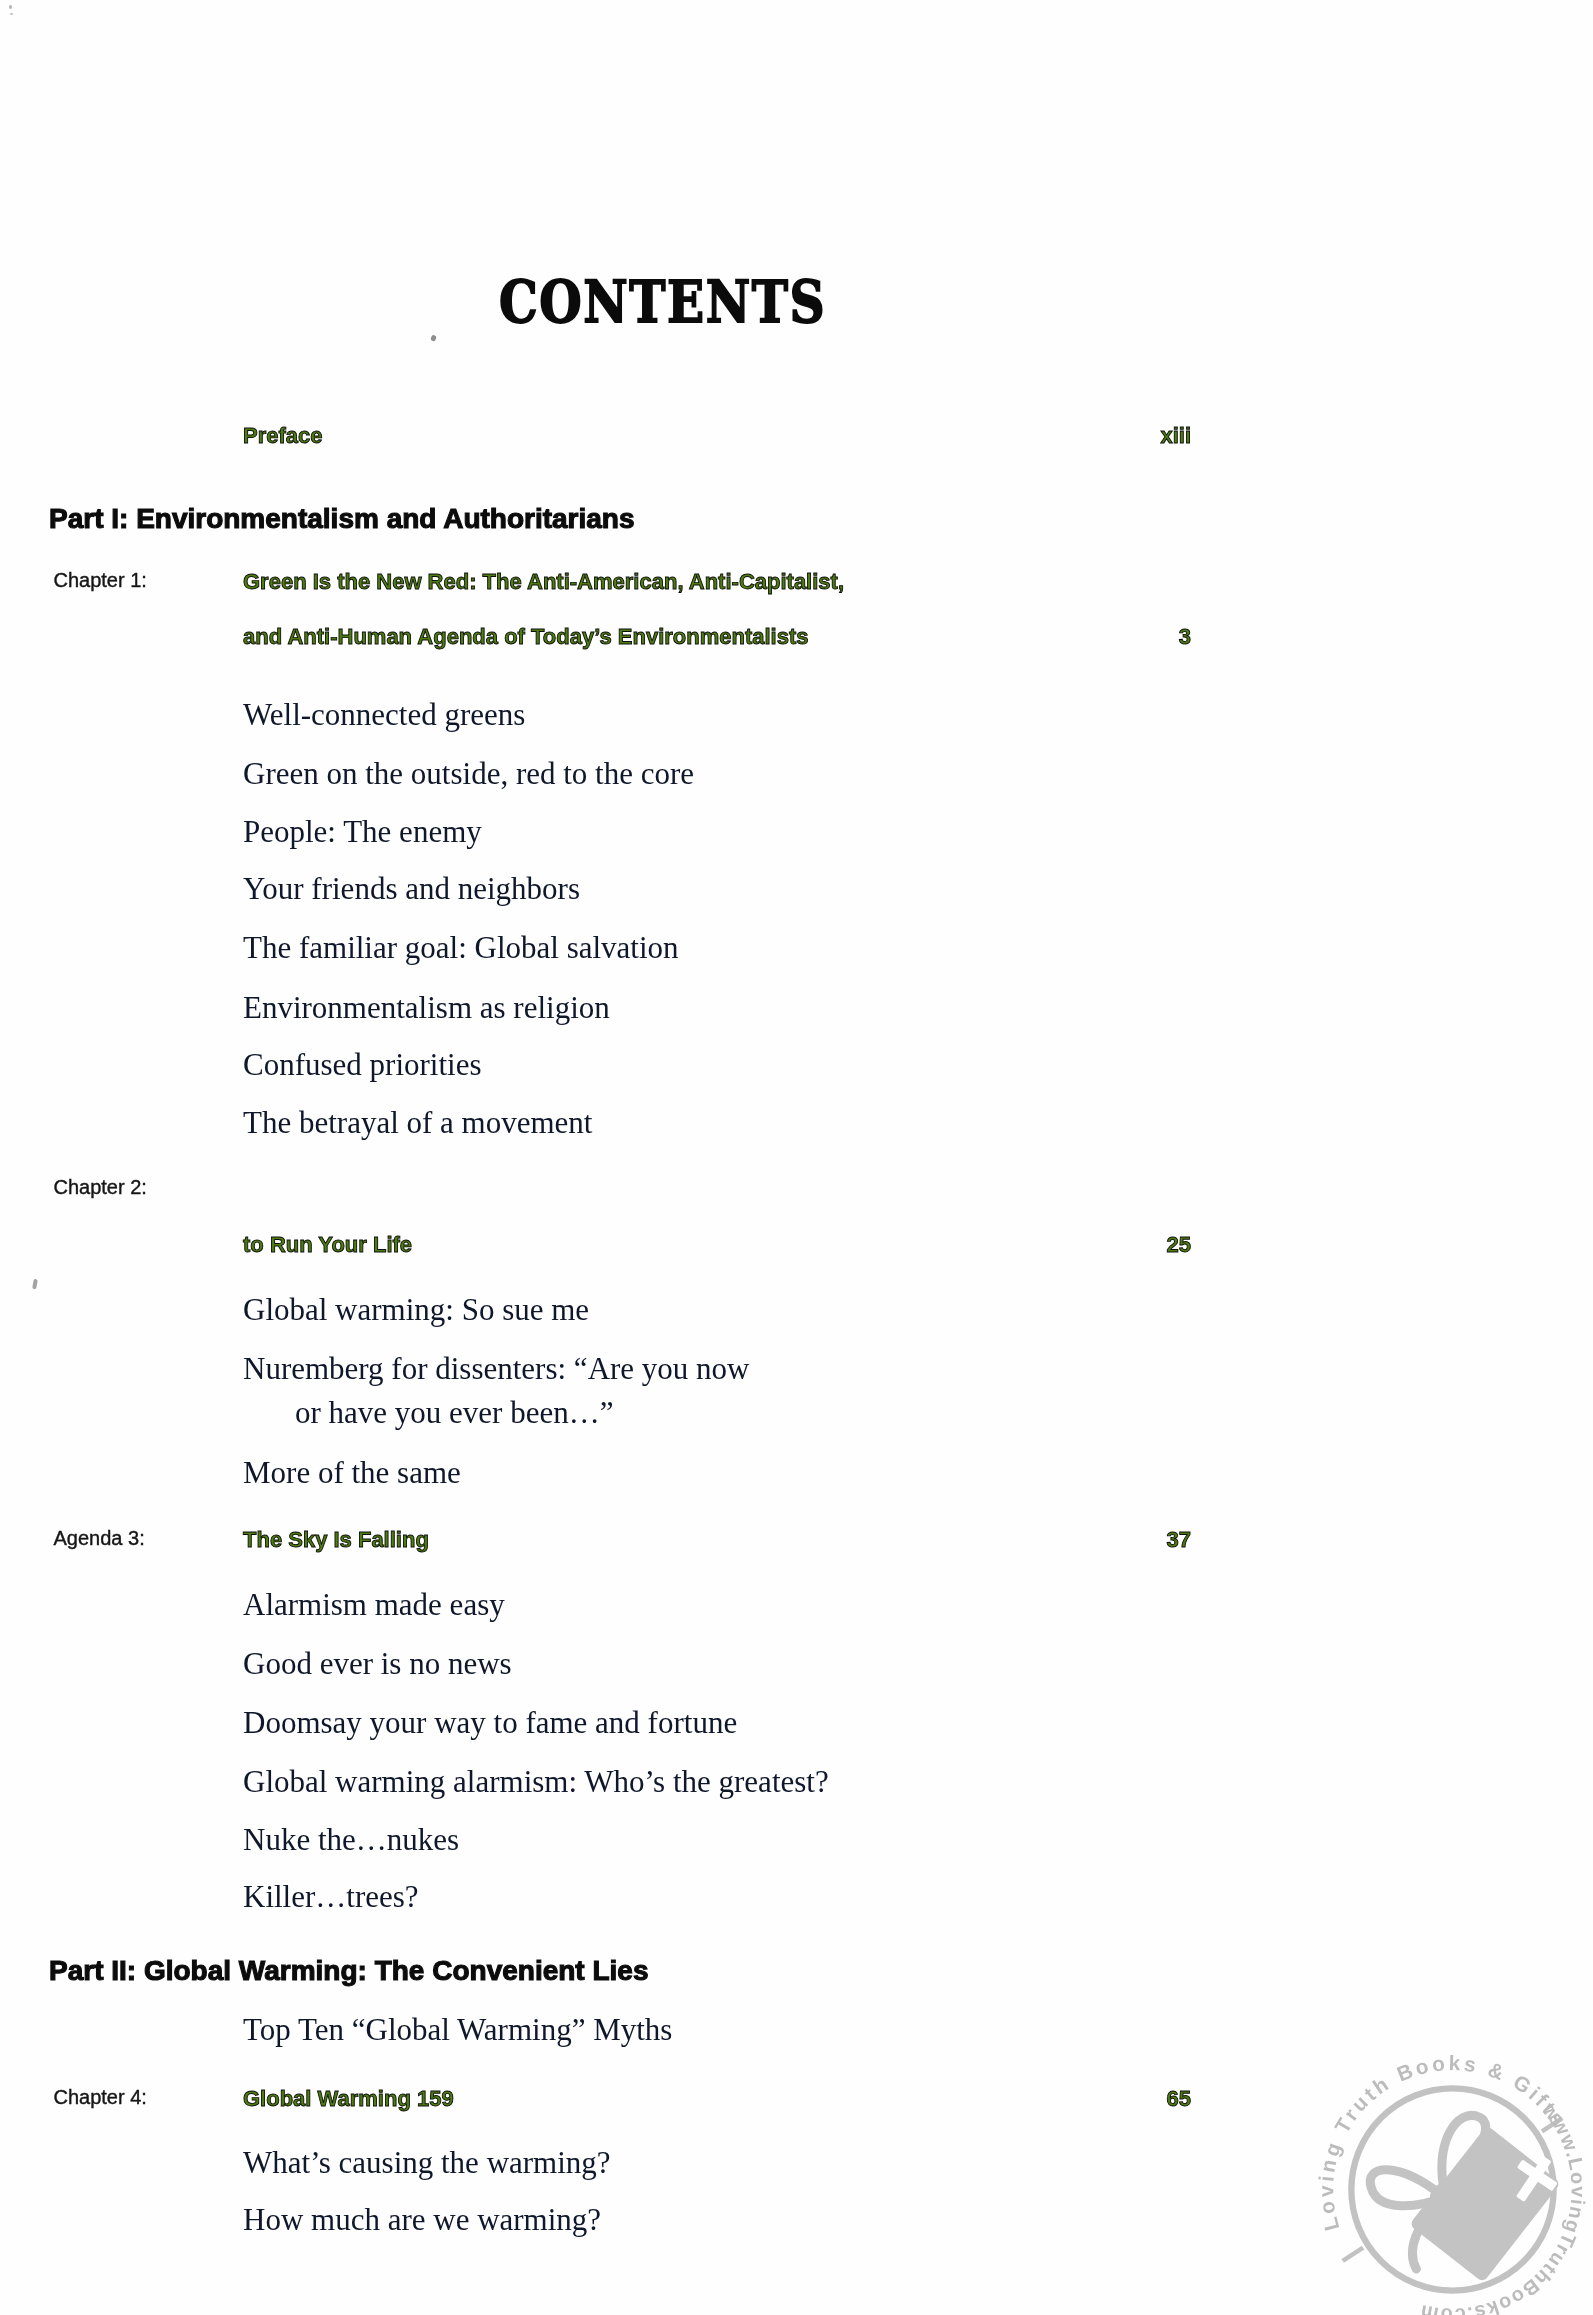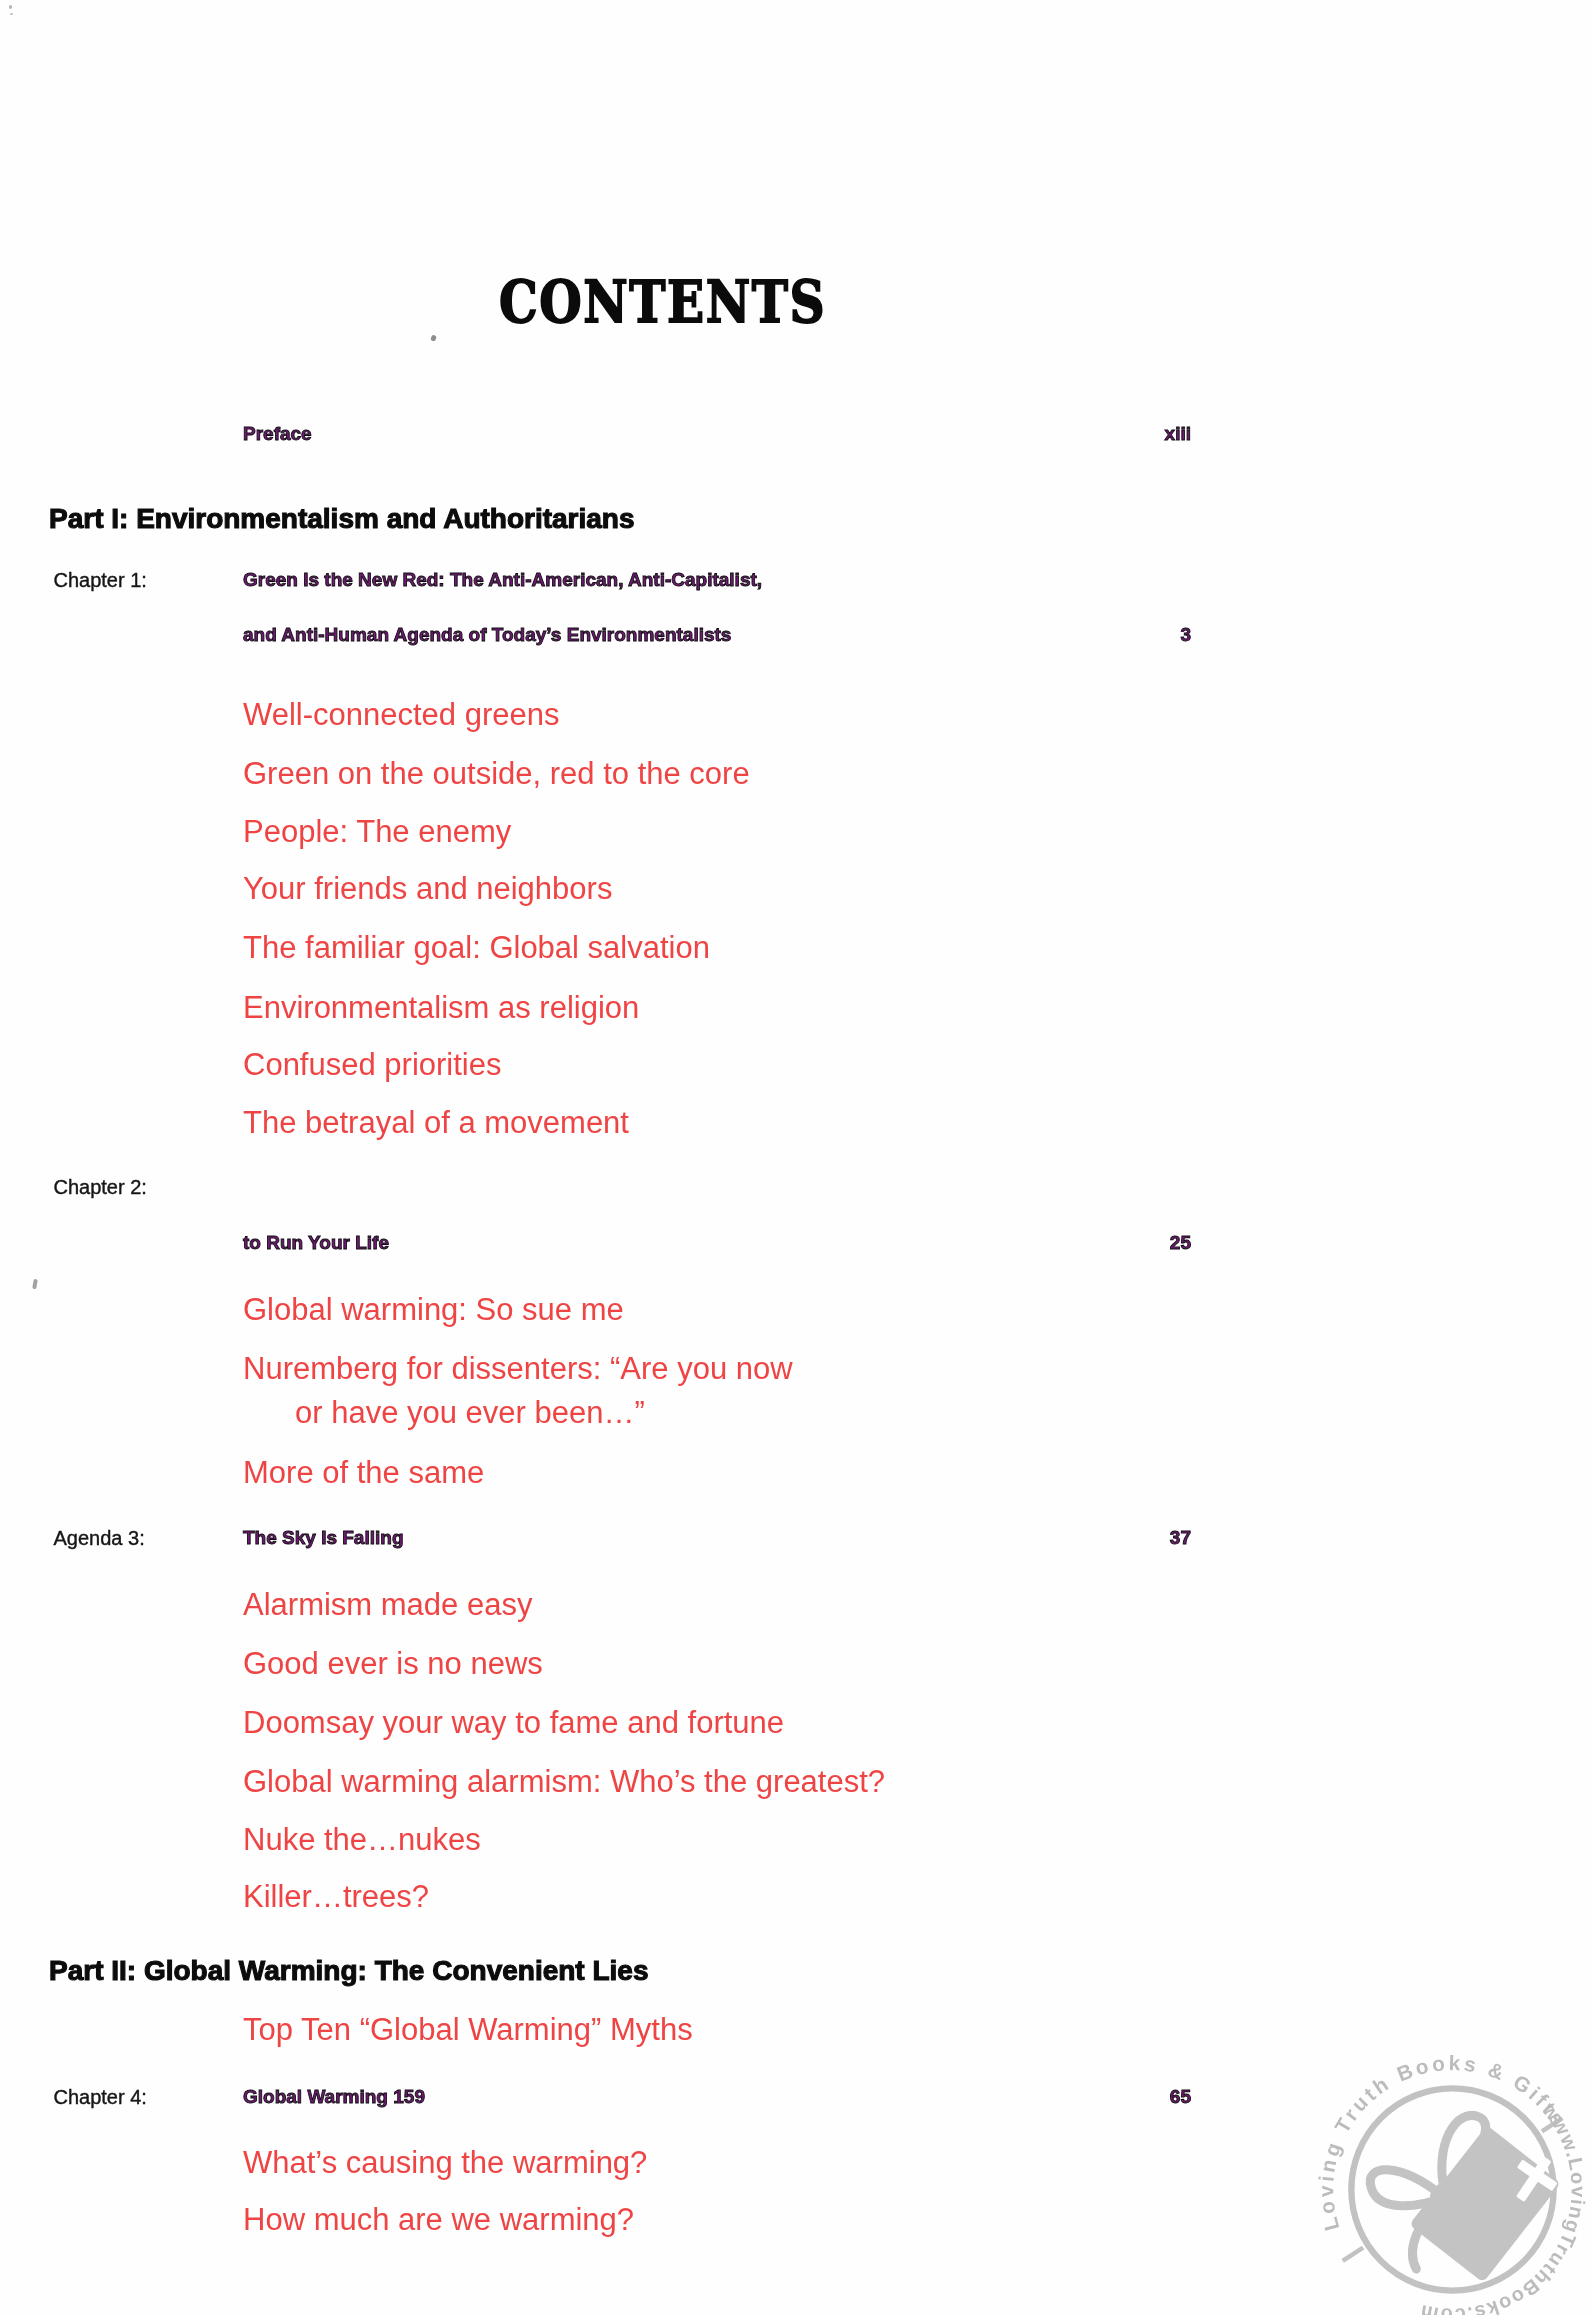--- a/index.html
+++ b/index.html
@@ -21,40 +21,40 @@
     color:#0b0b0b; -webkit-text-stroke:1.8px #0b0b0b;
     transform:scaleX(.84); transform-origin:left top;
     white-space:nowrap;
   }
 
   
   .toc-wrap { position:absolute; left:49px; top:0; width:1142px; height:2316px; }
 
   .row { position:absolute; width:100%; height:42px; }
 
-  .sansb { font-weight:700; font-size:19px; color:#701a75; -webkit-text-stroke:0.9px #0d0d0d; white-space:nowrap; }
+  .sansb { font-weight:700; font-size:22px; color:#4d7c0f; -webkit-text-stroke:0.9px #0d0d0d; white-space:nowrap; }
 
   .part-heading {
     position:absolute; left:0;
     font-weight:700; font-size:28px; color:#0c0c0c;
     -webkit-text-stroke:1.1px #0c0c0c; white-space:nowrap;
   }
 
   .chap-label {
     position:absolute; left:4.5px; top:0;
     font-size:20px; color:#161616;
     -webkit-text-stroke:0.4px #161616; white-space:nowrap;
   }
   .main-col { position:absolute; left:194px; top:0; }
   .pagenum  { position:absolute; right:0; top:0; text-align:left;margin-left:38px; }
 
   .toc-item {
     position:absolute; left:194px;
-    font-family:Liberation Sans, sans-serif;
-    font-size:31px; color:#ef4444; white-space:nowrap;
+    font-family:Liberation Serif, serif;
+    font-size:31px; color:#0f172a; white-space:nowrap;
   }
   .toc-item.cont { left:246px; }
 
   
   .stamp { position:absolute; left:1308px; top:2045px; width:289px; height:289px; opacity:.95; }
 
   
   .artifact { position:absolute; background:#9a9a9a; border-radius:50%; }
   .artifact.a1 { left:431px;  top:335px;  width:4.5px;  height:6.3px;  transform:rotate(20deg); background:#8f8f8f; }
   .artifact.a2 { left:33px;   top:1279px; width:3.6px;  height:10px; border-radius:1.8px; transform:rotate(10deg); background:#a3a3a3; }

